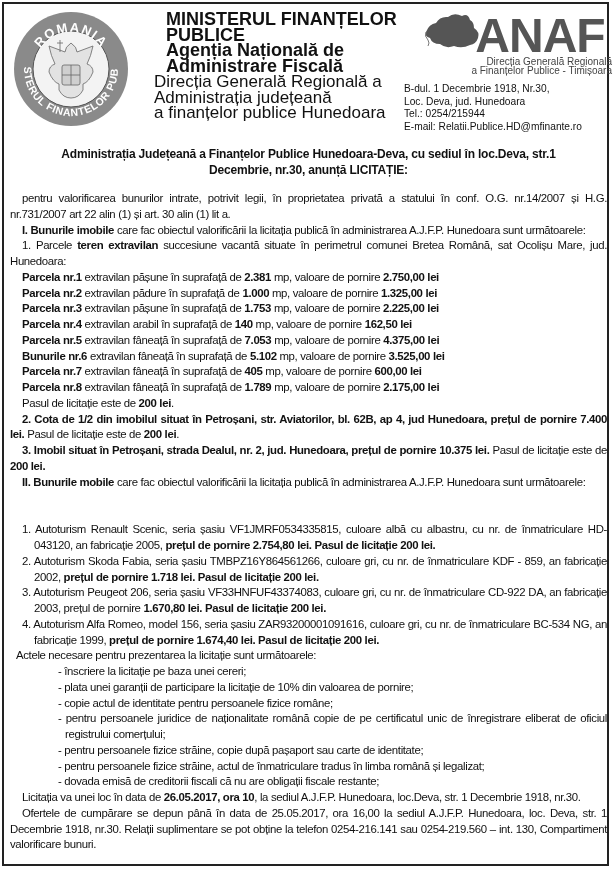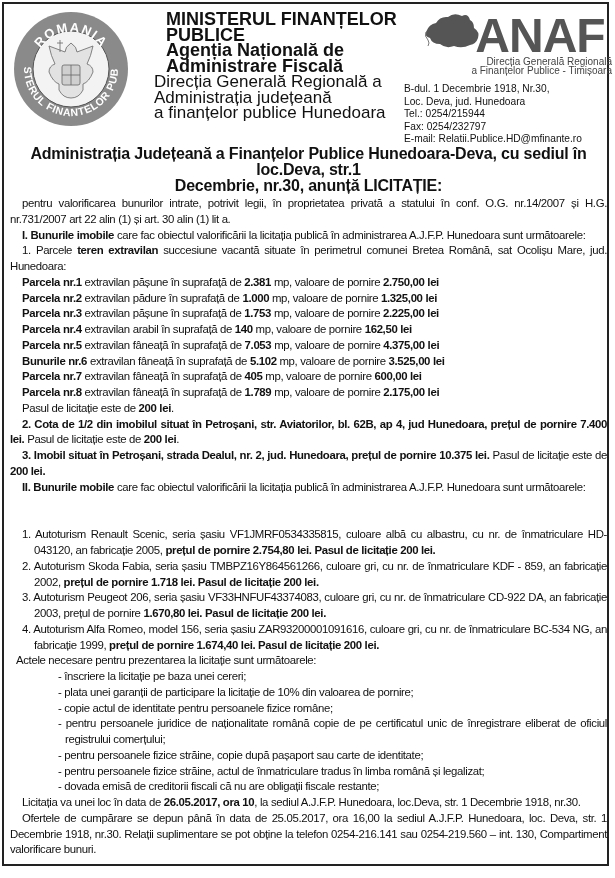--- a/index.html
+++ b/index.html
@@ -25,22 +25,22 @@
     position:absolute; left:400px; top:79px; width:210px;
     font-family:"Liberation Sans", sans-serif; font-size:10.2px; line-height:12.6px;
   }
   .body {
     position:absolute; left:6px; top:142px; width:597px;
     font-family:"Liberation Sans", sans-serif; font-size:11.4px; line-height:15.75px;
     text-align:justify; letter-spacing:-0.35px;
   }
   .body p { margin:0; }
   .title {
-    text-align:center; font-weight:bold; font-size:16px; line-height:16px;
-    margin:0 0 2px 0; letter-spacing:-0.2px;
+    text-align:center; font-weight:bold; font-size:12px; line-height:16px;
+    margin:0 0 13px 0; letter-spacing:-0.2px;
   }
   .ind { text-indent:12px; }
   .parc { padding-left:12px; }
   .list1 { padding-left:12px;margin-top:32px; }
   .list1 .item { padding-left:12px; text-indent:-12px; }
   .docs-intro { padding-left:6px; }
   .docs { padding-left:48px; }
   .docs .item { padding-left:7px; text-indent:-7px; }
   b { font-weight:bold; }
 </style>
@@ -90,21 +90,20 @@
     </svg>
     <div class="anaf-sub">
       <div>Direcția Generală Regională</div>
       <div>a Finanțelor Publice - Timișoara</div>
     </div>
 
     <div class="contact">
       <div>B-dul. 1 Decembrie 1918, Nr.30,</div>
       <div>Loc. Deva, jud. Hunedoara</div>
       <div>Tel.: 0254/215944</div>
-      <div>Fax: 0254/232797</div>
       <div>E-mail: Relatii.Publice.HD@mfinante.ro</div>
     </div>
   </div>
 
   <div class="body">
     <div class="title">
       <div>Administrația Județeană a Finanțelor Publice Hunedoara-Deva, cu sediul în loc.Deva, str.1</div>
       <div>Decembrie, nr.30, anunță LICITAȚIE:</div>
     </div>
 

